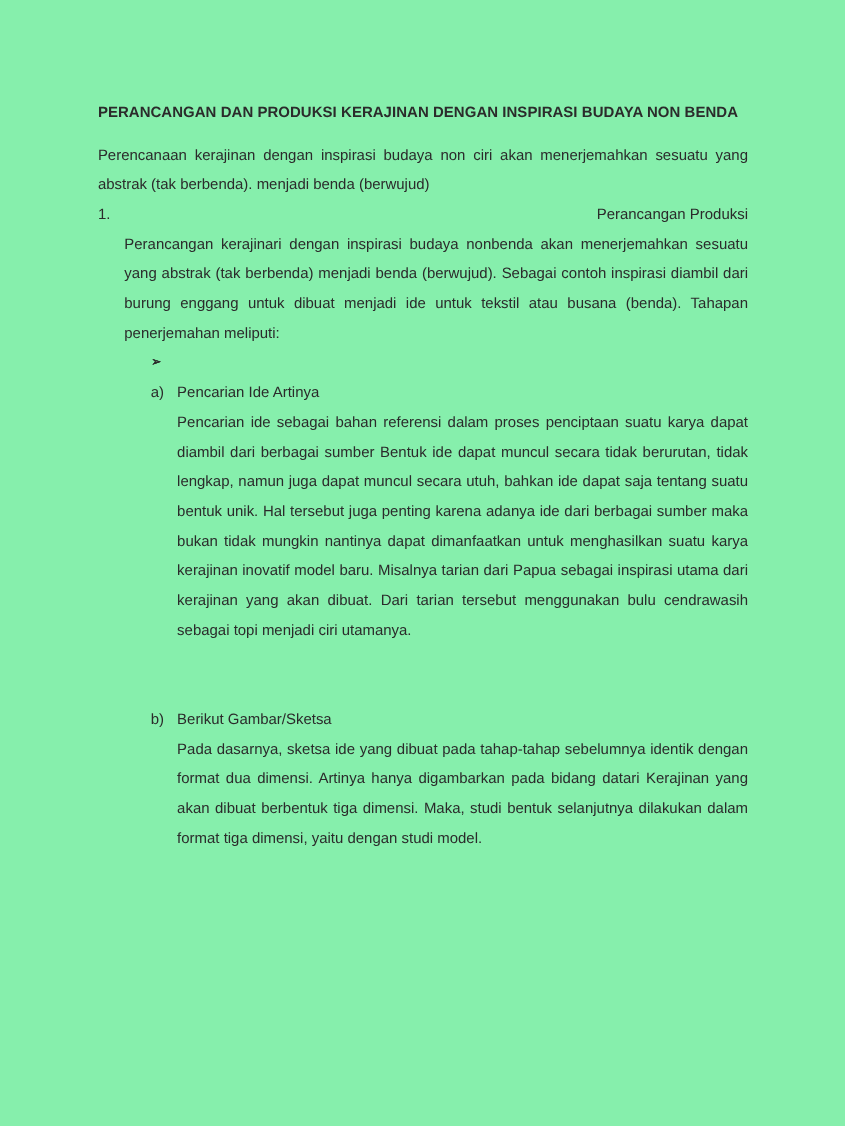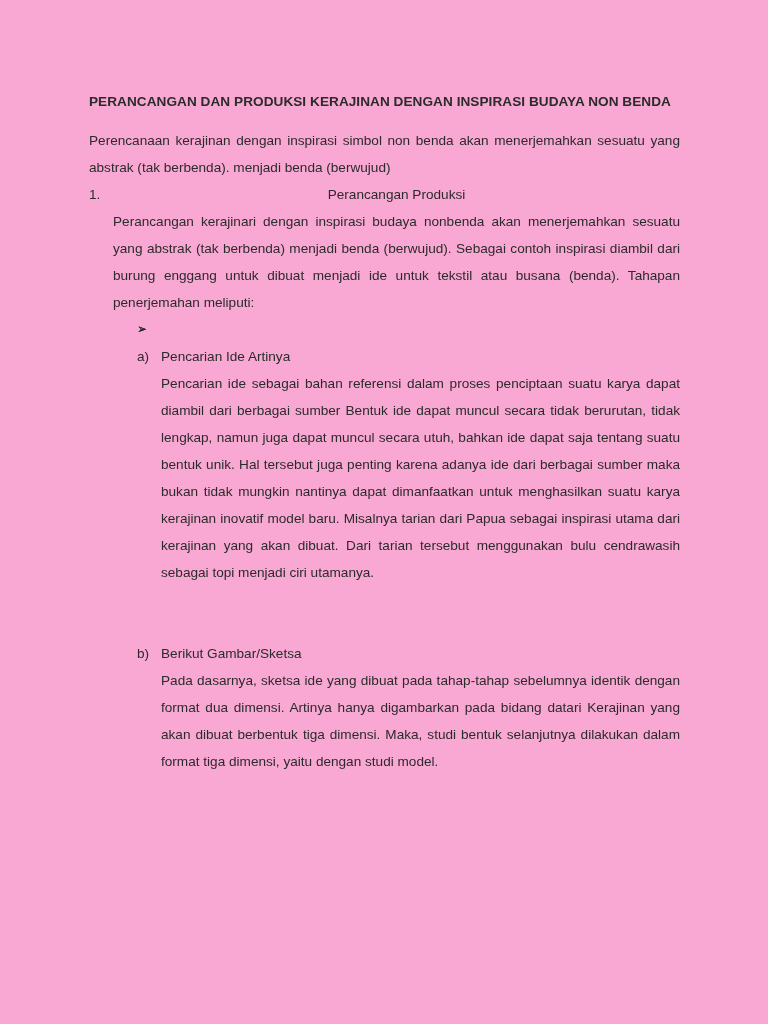--- a/index.html
+++ b/index.html
@@ -11,21 +11,21 @@
     width: 768px;
     height: 1024px;
     font-family: "Liberation Sans", sans-serif;
     color: #2b2b2b;
     -webkit-font-smoothing: antialiased;
   }
   .page {
     position: relative;
     width: 768px;
     height: 1024px;
-    background: #f9a8d4;
+    background: #86efac;
     box-sizing: border-box;
     padding: 88px 88px 0 89px;
   }
   .doc-heading {
     font-size: 13.6px;
     font-weight: bold;
     line-height: 28px;
     letter-spacing: 0.05px;
     margin: 0 0 11px 0;
     text-align: left;
@@ -49,21 +49,21 @@
   .num-marker {
     position: absolute;
     left: 0;
     top: 0;
     font-size: 13.6px;
     line-height: 27px;
   }
   .num-title {
     font-size: 13.6px;
     line-height: 27px;
-    text-align: center;
+    text-align: right;
   }
   
   .bullet-list {
     list-style: none;
     margin: 0;
     padding: 0 0 0 24px;
   }
   .bullet-li {
     position: relative;
     padding-left: 24px;
@@ -105,21 +105,21 @@
     height: 27px;
   }
 </style>
 </head>
 <body>
 
 <div class="page">
 
   <h1 class="doc-heading">PERANCANGAN DAN PRODUKSI KERAJINAN DENGAN INSPIRASI BUDAYA NON BENDA</h1>
 
-  <p class="para intro-para">Perencanaan kerajinan dengan inspirasi simbol non benda akan menerjemahkan sesuatu yang abstrak (tak berbenda). menjadi benda (berwujud)</p>
+  <p class="para intro-para">Perencanaan kerajinan dengan inspirasi budaya non ciri akan menerjemahkan sesuatu yang abstrak (tak berbenda). menjadi benda (berwujud)</p>
 
   <div class="num-item">
     <span class="num-marker">1.</span>
     <div class="num-title">Perancangan Produksi</div>
     <p class="para">Perancangan kerajinari dengan inspirasi budaya nonbenda akan menerjemahkan sesuatu yang abstrak (tak berbenda) menjadi benda (berwujud). Sebagai contoh inspirasi diambil dari burung enggang untuk dibuat menjadi ide untuk tekstil atau busana (benda). Tahapan penerjemahan meliputi:</p>
 
     <ul class="bullet-list">
       <li class="bullet-li">
         <span class="bullet-glyph">➢</span>
       </li>

